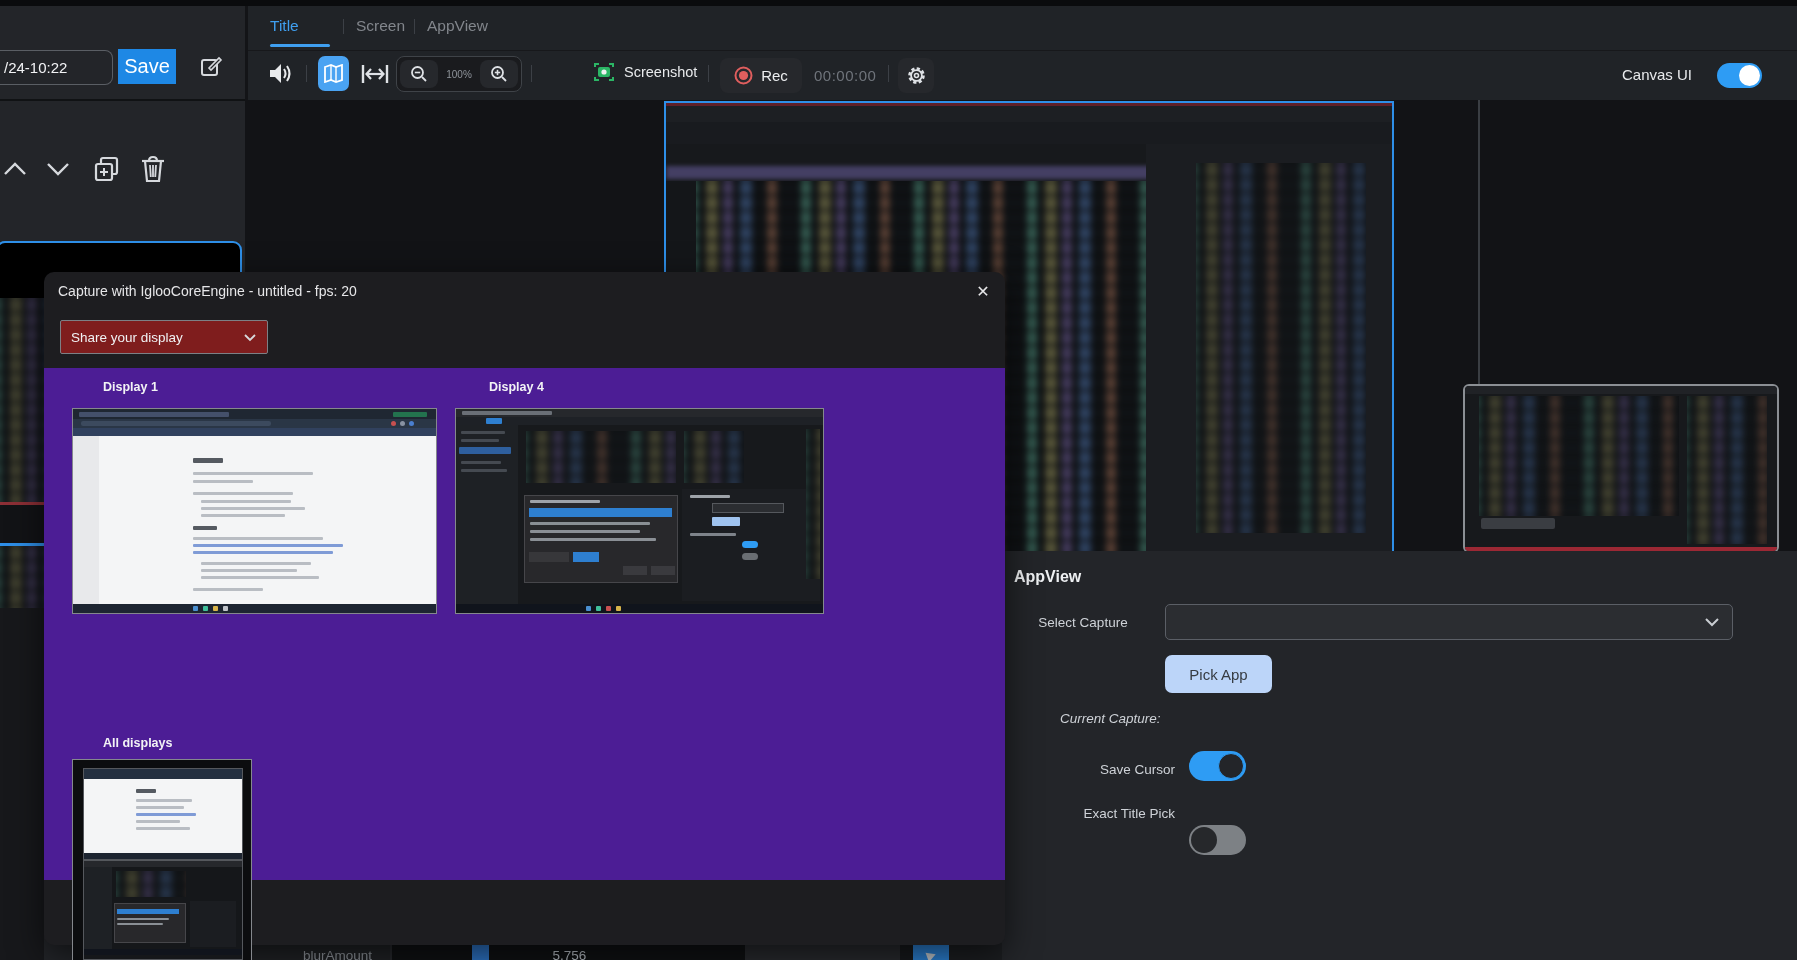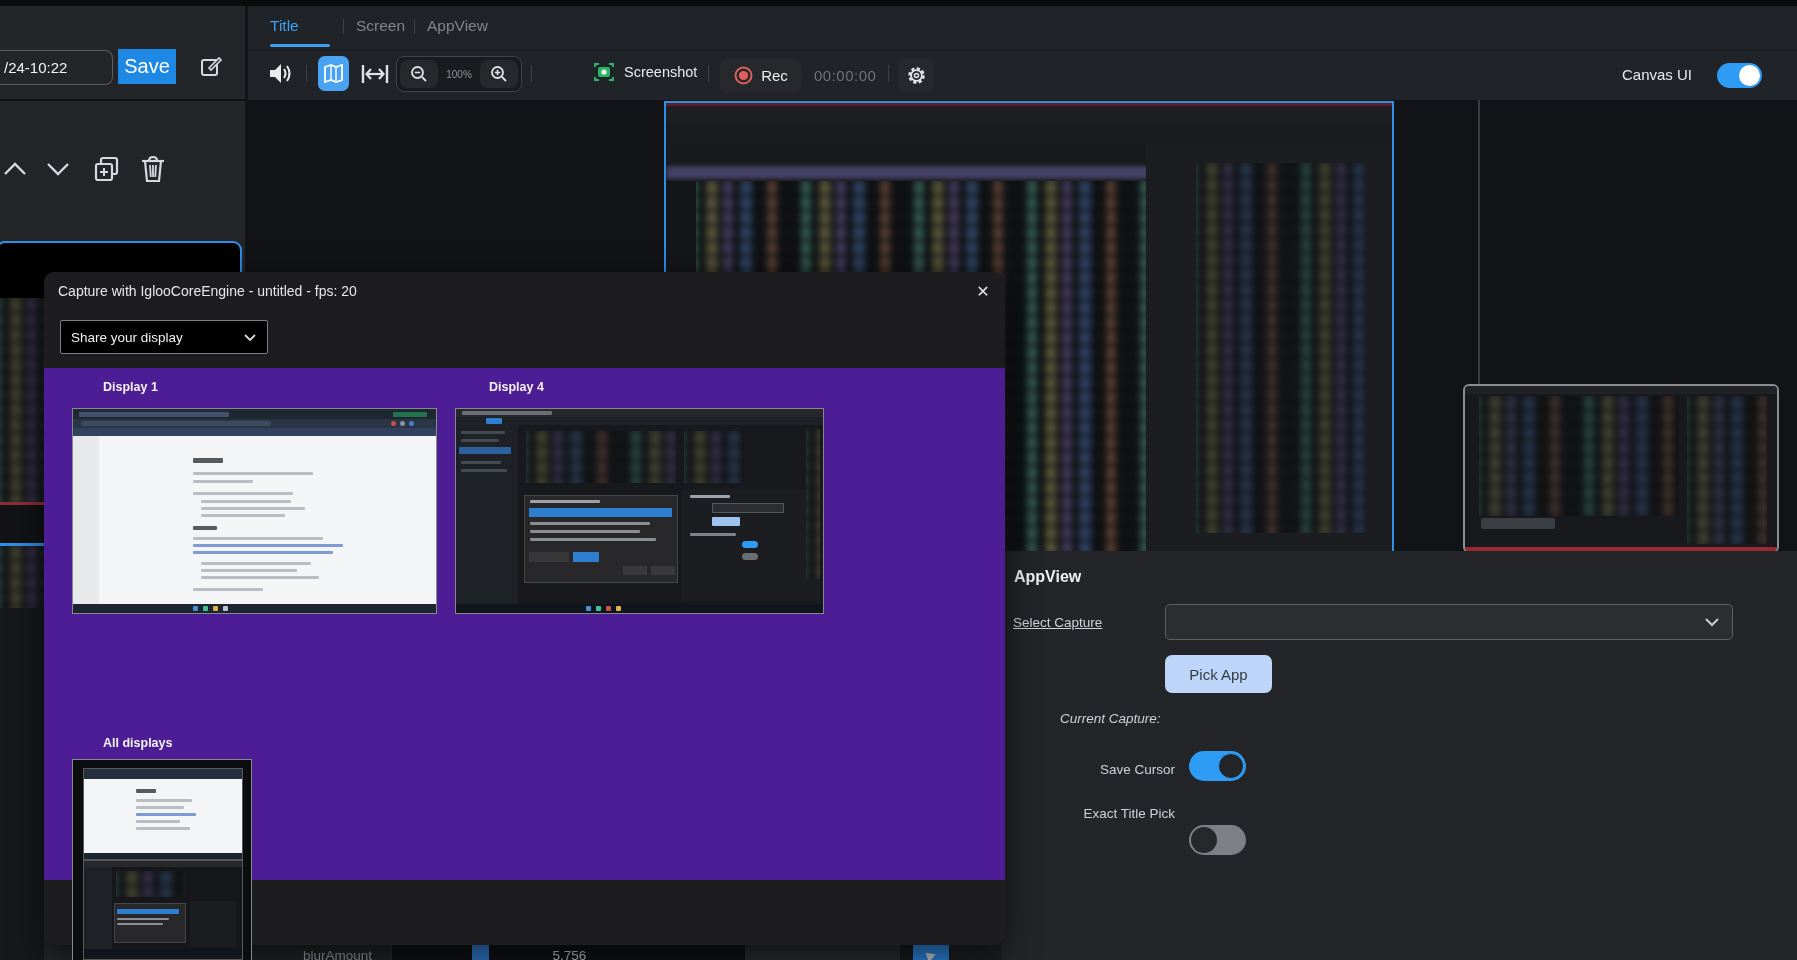--- a/index.html
+++ b/index.html
@@ -199,21 +199,21 @@
       <div class="code-blur dim" style="left:14px;top:10px;width:200px;height:120px;"></div>
       <div class="code-blur dim" style="left:222px;top:10px;width:80px;height:148px;"></div>
       <div class="abs" style="left:16px;top:132px;width:74px;height:11px;background:#3a3d42;border-radius:2px;"></div>
       <div class="abs" style="left:0;top:161px;width:312px;height:4px;background:#9c2834;"></div>
     </div>
   </div>
 
   <div class="abs" style="left:245px;top:551px;width:1552px;height:409px;background:#232529;"></div>
 
   <div class="abs" style="left:1014px;top:568px;font-size:16px;font-weight:bold;color:#eef0f2;">AppView</div>
-  <div class="abs label13" style="left:1013px;top:615px;width:140px;text-align:left;text-decoration:underline;">Select Capture</div>
+  <div class="abs label13" style="left:1013px;top:615px;width:140px;text-align:center;">Select Capture</div>
   <div class="abs row" style="left:1165px;top:604px;width:566px;height:34px;background:#2b2d31;border:1px solid #5b5f66;border-radius:5px;cursor:pointer;">
     <span style="flex:1;padding-left:10px;font-size:13.5px;color:#e8eaec;"></span>
     <svg width="16" height="10" viewBox="0 0 16 10" style="margin-right:12px;">
       <polyline points="2,2 8,8 14,2" fill="none" stroke="#c9cdd2" stroke-width="2"></polyline>
       </svg>
   </div>
   <div class="abs row" style="left:1165px;top:655px;width:107px;height:38px;background:#bcd5f9;border-radius:7px;justify-content:center;font-size:15px;color:#363b42;cursor:pointer;">Pick App</div>
   <div class="abs label13" style="left:1060px;top:711px;font-style:italic;">Current Capture:</div>
 
   <div class="abs label13" style="left:1013px;top:762px;width:162px;text-align:right;">Save Cursor</div>
@@ -240,21 +240,21 @@
     </div>
     <div class="abs" style="left:704px;top:0;width:53px;height:26px;background:#1c1e21;"></div>
   </div>
 
   <div id="dialog" class="abs" style="left:44px;top:272px;width:961px;height:673px;">
     <div class="abs" style="left:14px;top:11px;font-size:14px;color:#e6e6e8;">Capture with IglooCoreEngine - untitled - fps: 20</div>
     <div class="abs" style="left:925px;top:6px;width:28px;height:26px;display:flex;align-items:center;justify-content:center;font-size:16px;color:#e6e6e8;cursor:pointer;">
       <span>✕</span>
     </div>
 
-    <div class="abs row" style="left:16px;top:48px;width:206px;height:32px;background:#000000;border:1px solid #7d8085;border-radius:2px;cursor:pointer;">
+    <div class="abs row" style="left:16px;top:48px;width:206px;height:32px;background:#7f1d1d;border:1px solid #7d8085;border-radius:2px;cursor:pointer;">
       <span style="flex:1;padding-left:10px;font-size:13.5px;color:#f0f1f3;">Share your display</span>
       <svg width="14" height="9" viewBox="0 0 14 9" style="margin-right:10px;">
         <polyline points="2,2 7,7 12,2" fill="none" stroke="#d7d9dc" stroke-width="1.8"></polyline>
         </svg>
     </div>
 
     <div class="abs" style="left:0;top:96px;width:961px;height:512px;background:#4c1d95;">
       <div class="abs" style="left:59px;top:12px;font-size:12.5px;font-weight:bold;color:#f2f3f5;">Display 1</div>
       <div class="abs" style="left:445px;top:12px;font-size:12.5px;font-weight:bold;color:#f2f3f5;">Display 4</div>
 

